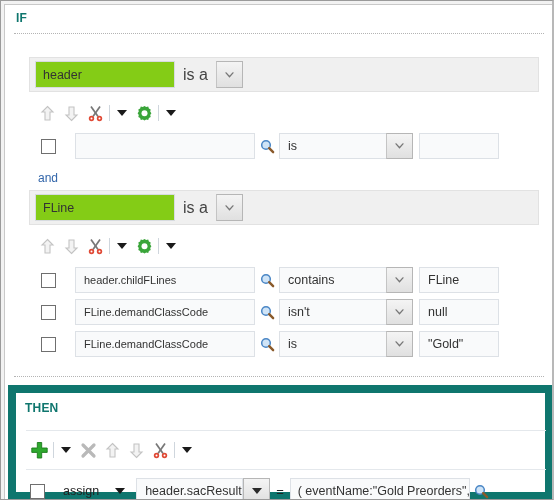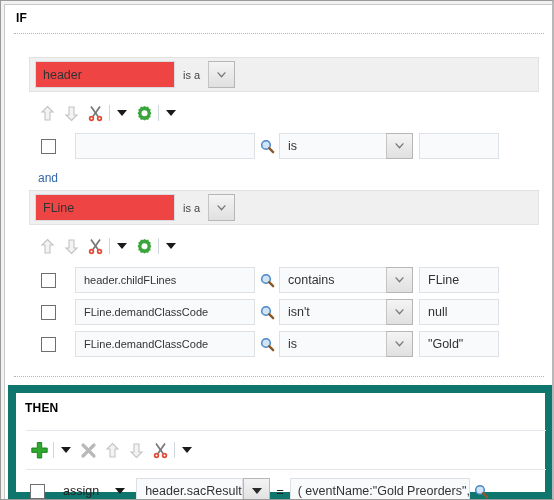--- a/index.html
+++ b/index.html
@@ -36,53 +36,53 @@
     position: absolute;
     left: 0; top: 0;
     width: 551px;
     height: 375px;
     background: #ffffff;
   }
   .sec-label {
     position: absolute;
     font-size: 12px;
     font-weight: bold;
-    color: #000000;
+    color: #0f766e;
     letter-spacing: 0.2px;
   }
   .dotted-rule {
     position: absolute;
     height: 1px;
     border-top: 1px dotted #b4b4b4;
   }
 
   
   .pattern-bar {
     position: absolute;
     background: #f0f0f0;
     border: 1px solid #e2e2e2;
     display: flex;
     align-items: center;
     padding: 4px 5px;
   }
   .txt-input {
-    background: #ef4444;
+    background: #84cc16;
     border: 1px solid #d7dbe0;
     height: 27px;
     font-size: 12.5px;
     color: #333333;
     padding: 0 7px;
     display: flex;
     align-items: center;
     white-space: nowrap;
     overflow: hidden;
     font-family: "Liberation Sans", sans-serif;
   }
   .isa-label {
-    font-size: 11px;
+    font-size: 16px;
     color: #444444;
     padding: 0 8px;
     white-space: nowrap;
   }
   .dd-btn {
     width: 27px; height: 27px;
     background: linear-gradient(to bottom, #f4f4f4 0%, #e0e0e0 100%);
     border: 1px solid #b6b6b6;
     border-left: 1px solid #c4c4c4;
     display: flex;

